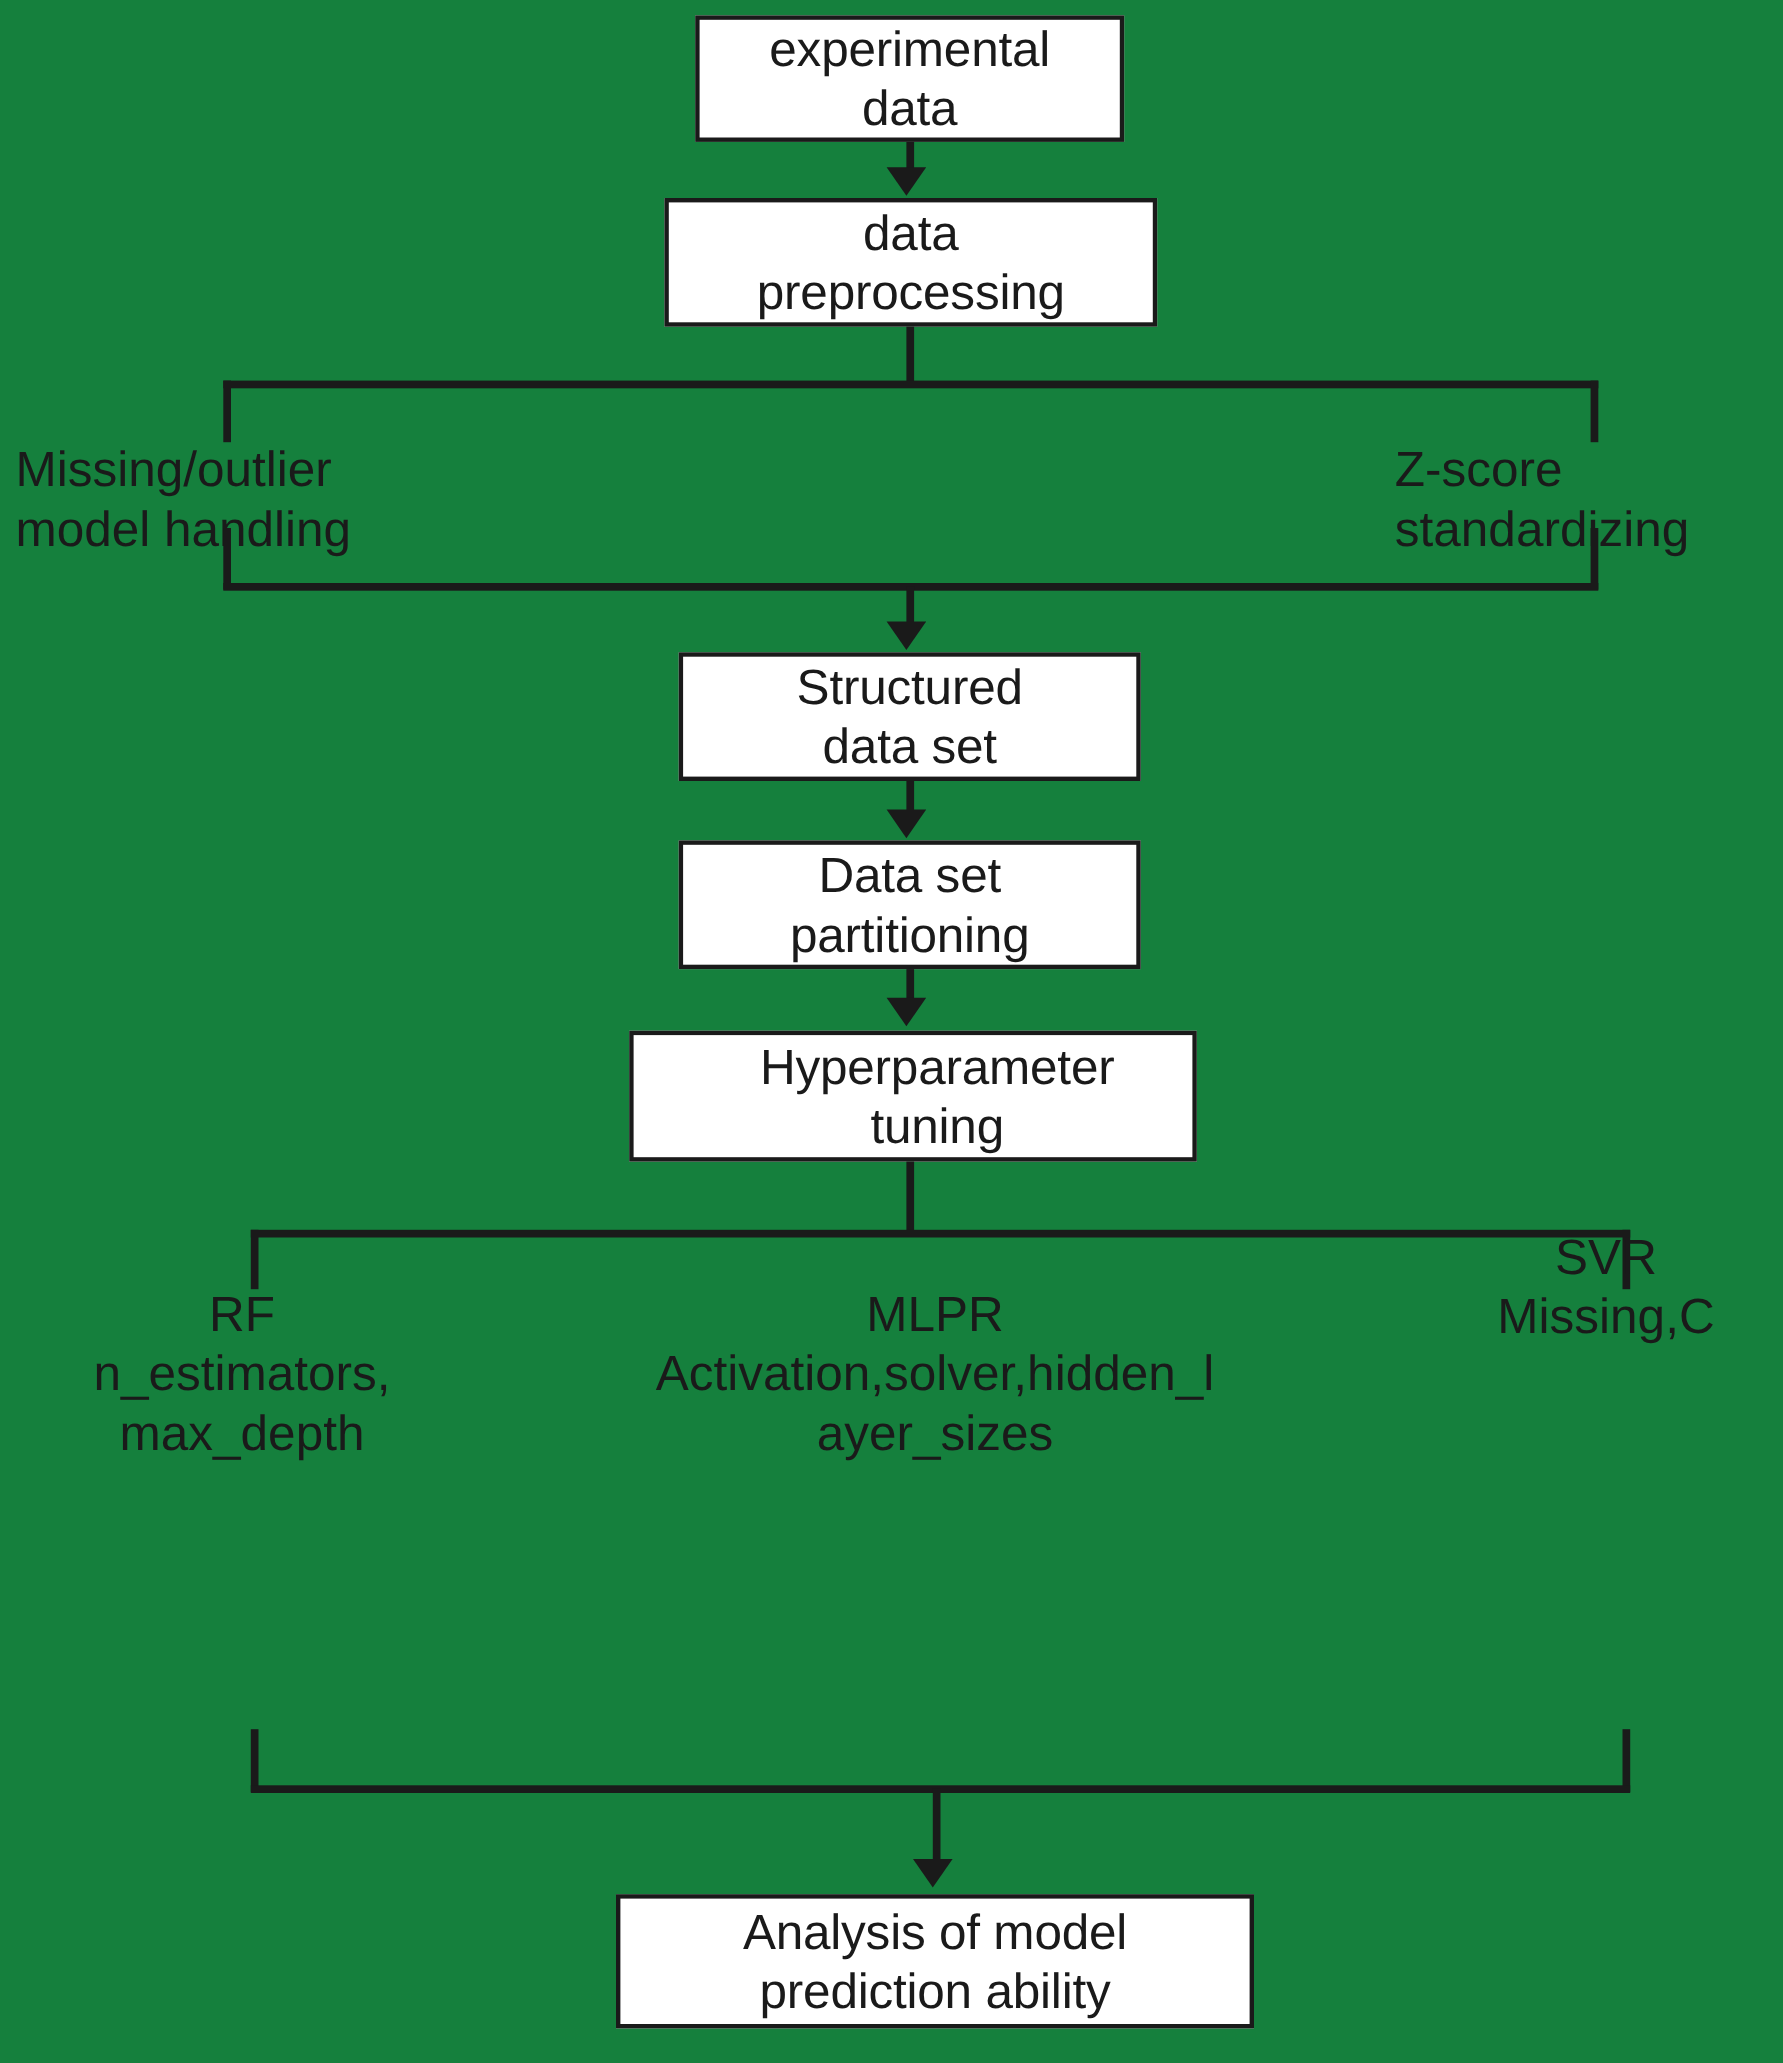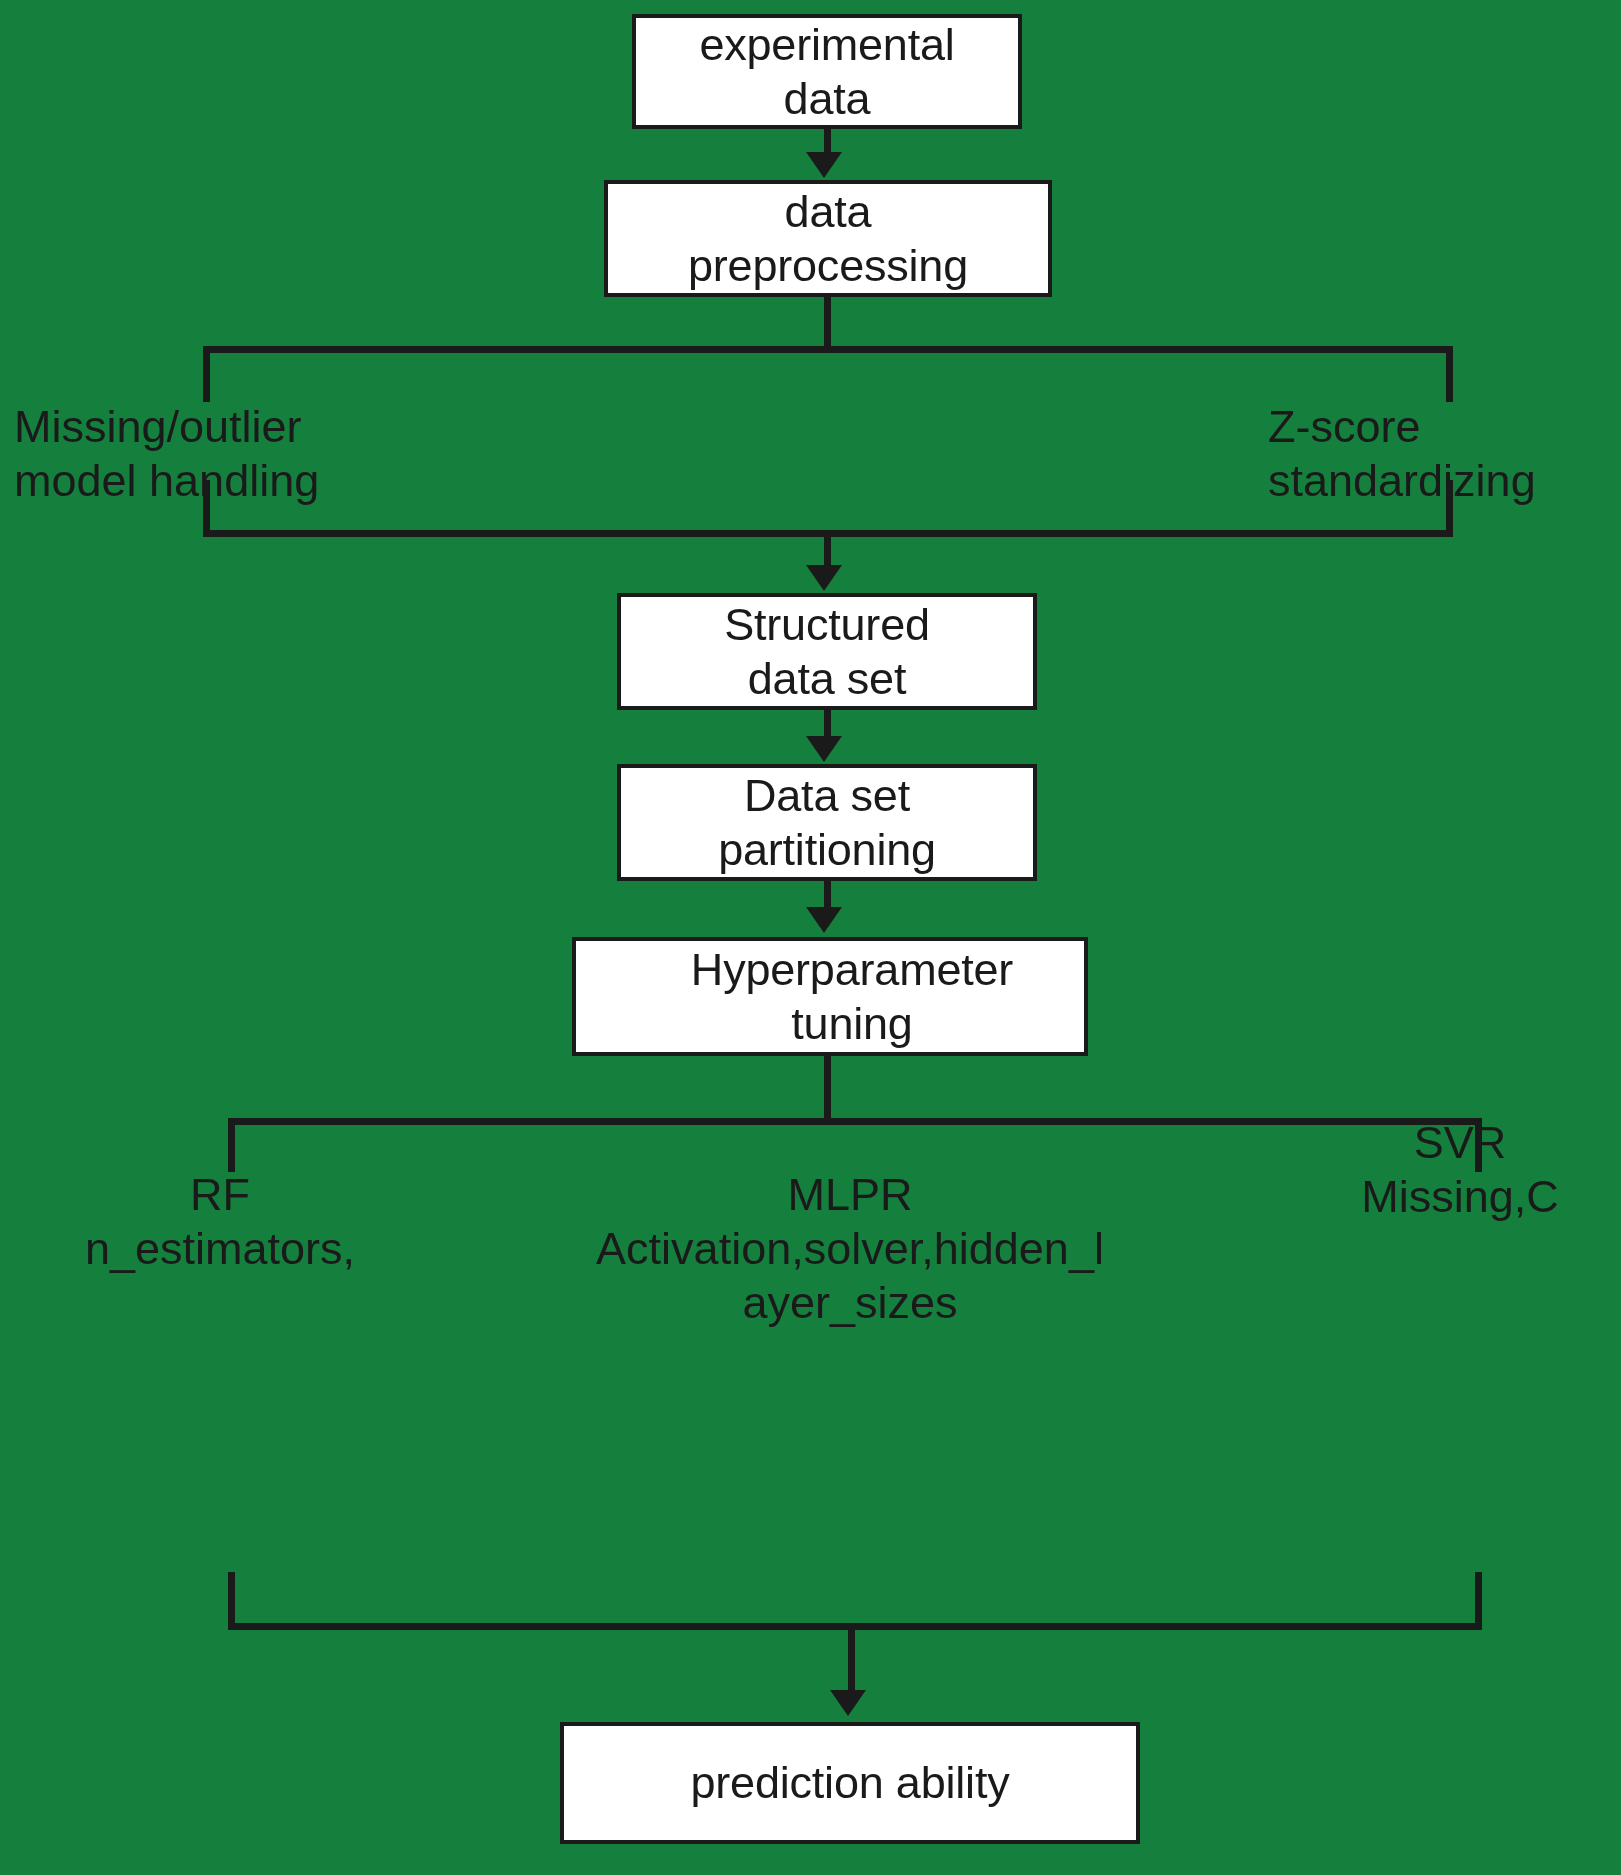--- a/index.html
+++ b/index.html
@@ -122,34 +122,36 @@
   </div>
 
   <div class="vline" style="left:824px; top:1056px; height:65px;"></div>
   <div class="hline" style="left:228px; top:1118px; width:1254px;"></div>
   <div class="vline" style="left:228px; top:1118px; height:54px;"></div>
   <div class="vline" style="left:1475px; top:1118px; height:54px;"></div>
 
   <div class="branch-label" style="left:10px; top:1168px; width:420px;">
     <span class="ln">RF</span>
     <span class="ln">n_estimators,</span>
+    <span class="ln">max_depth</span>
   </div>
   <div class="branch-label" style="left:520px; top:1168px; width:660px;">
     <span class="ln">MLPR</span>
     <span class="ln">Activation,solver,hidden_l</span>
     <span class="ln">ayer_sizes</span>
   </div>
   <div class="branch-label" style="left:1310px; top:1116px; width:300px;">
     <span class="ln">SVR</span>
     <span class="ln">Missing,C</span>
   </div>
 
   <div class="vline" style="left:228px; top:1572px; height:57px;"></div>
   <div class="vline" style="left:1475px; top:1572px; height:57px;"></div>
   <div class="hline" style="left:228px; top:1623px; width:1254px;"></div>
   <div class="vline" style="left:848px; top:1626px; height:69px;"></div>
   <div class="arrowhead" style="left:830px; top:1690px;"></div>
 
   <div class="node" style="left:560px; top:1722px; width:580px; height:122px;">
+    <span class="ln">Analysis of model</span>
     <span class="ln">prediction ability</span>
   </div>
 
 </div>
 
 </body></html>

